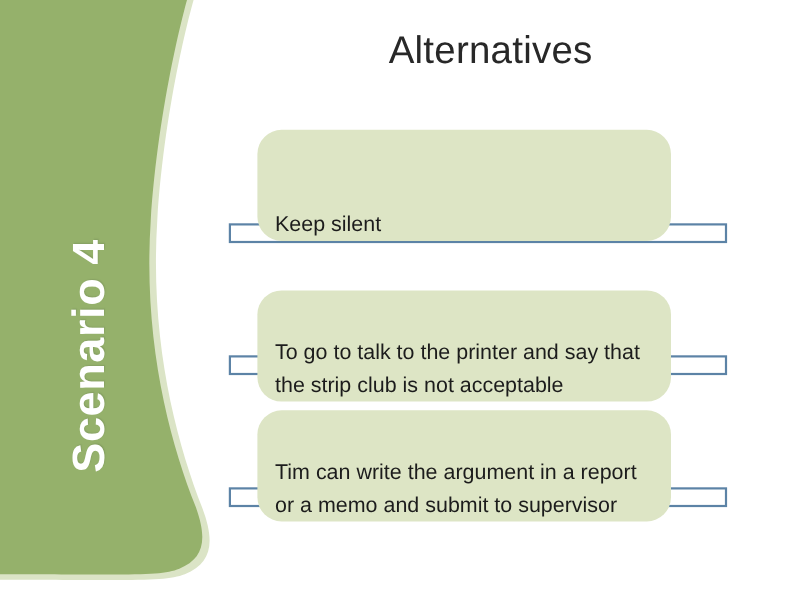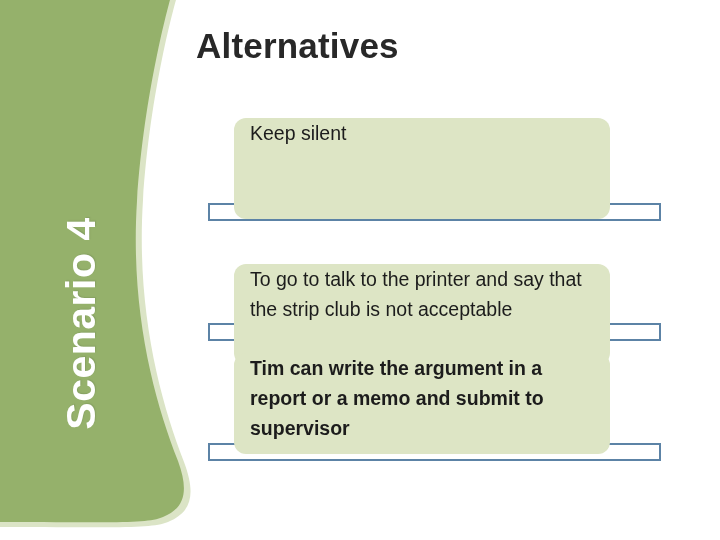--- a/index.html
+++ b/index.html
@@ -42,23 +42,23 @@
     white-space: nowrap;
     text-shadow: 1px 1px 1px rgba(120,145,90,0.45);
   }
 
   
   .slide-title {
     position: absolute;
     left: 196px;
     top: 26px;
     width: 500px;
-    text-align: left;
+    text-align: center;
     font-family: "Liberation Sans", sans-serif;
-    font-weight: bold;
+    font-weight: normal;
     font-size: 35px;
     color: #282828;
     letter-spacing: 0.2px;
   }
 
   
   .row {
     position: absolute;
     left: 0;
     top: 0;
@@ -71,41 +71,41 @@
     height: 18px;
     border: 2px solid #5c83a6;
     background: transparent;
     box-sizing: border-box;
   }
   .row-box {
     position: absolute;
     left: 234px;
     width: 376px;
     background: #dde5c5;
-    border-radius: 12px;
+    border-radius: 22px;
     box-sizing: border-box;
     padding: 0 16px;
     display: flex;
-    align-items: flex-start;
+    align-items: flex-end;
   }
   .row-box-text {
     font-family: "Liberation Sans", sans-serif;
     font-size: 19.5px;
     line-height: 30px;
     color: #1c1c1c;
   }
 
   
   #row-1 .row-box { top: 118px; height: 101px; }
   #row-1 .row-bar { top: 203px; }
   
   #row-2 .row-box { top: 237px; height: 101px; margin-top: 27px; }
   #row-2 .row-bar { top: 323px; }
   
-  #row-3 .row-box { top: 353px; height: 101px; font-weight: bold; }
+  #row-3 .row-box { top: 373px; height: 101px; }
   #row-3 .row-bar { top: 443px; }
 </style>
 </head>
 <body>
 
 <div id="slide">
 
   <div class="side-band">
     <svg width="210" height="540" viewBox="0 0 210 540" xmlns="http://www.w3.org/2000/svg">
       <path d="M0,0 L176,0 C176,0 150,90 143,200 C136,310 160,400 184,462 C196,494 192,512 168,522 C150,529 120,527 0,527 Z" fill="#dbe4c6"></path>

